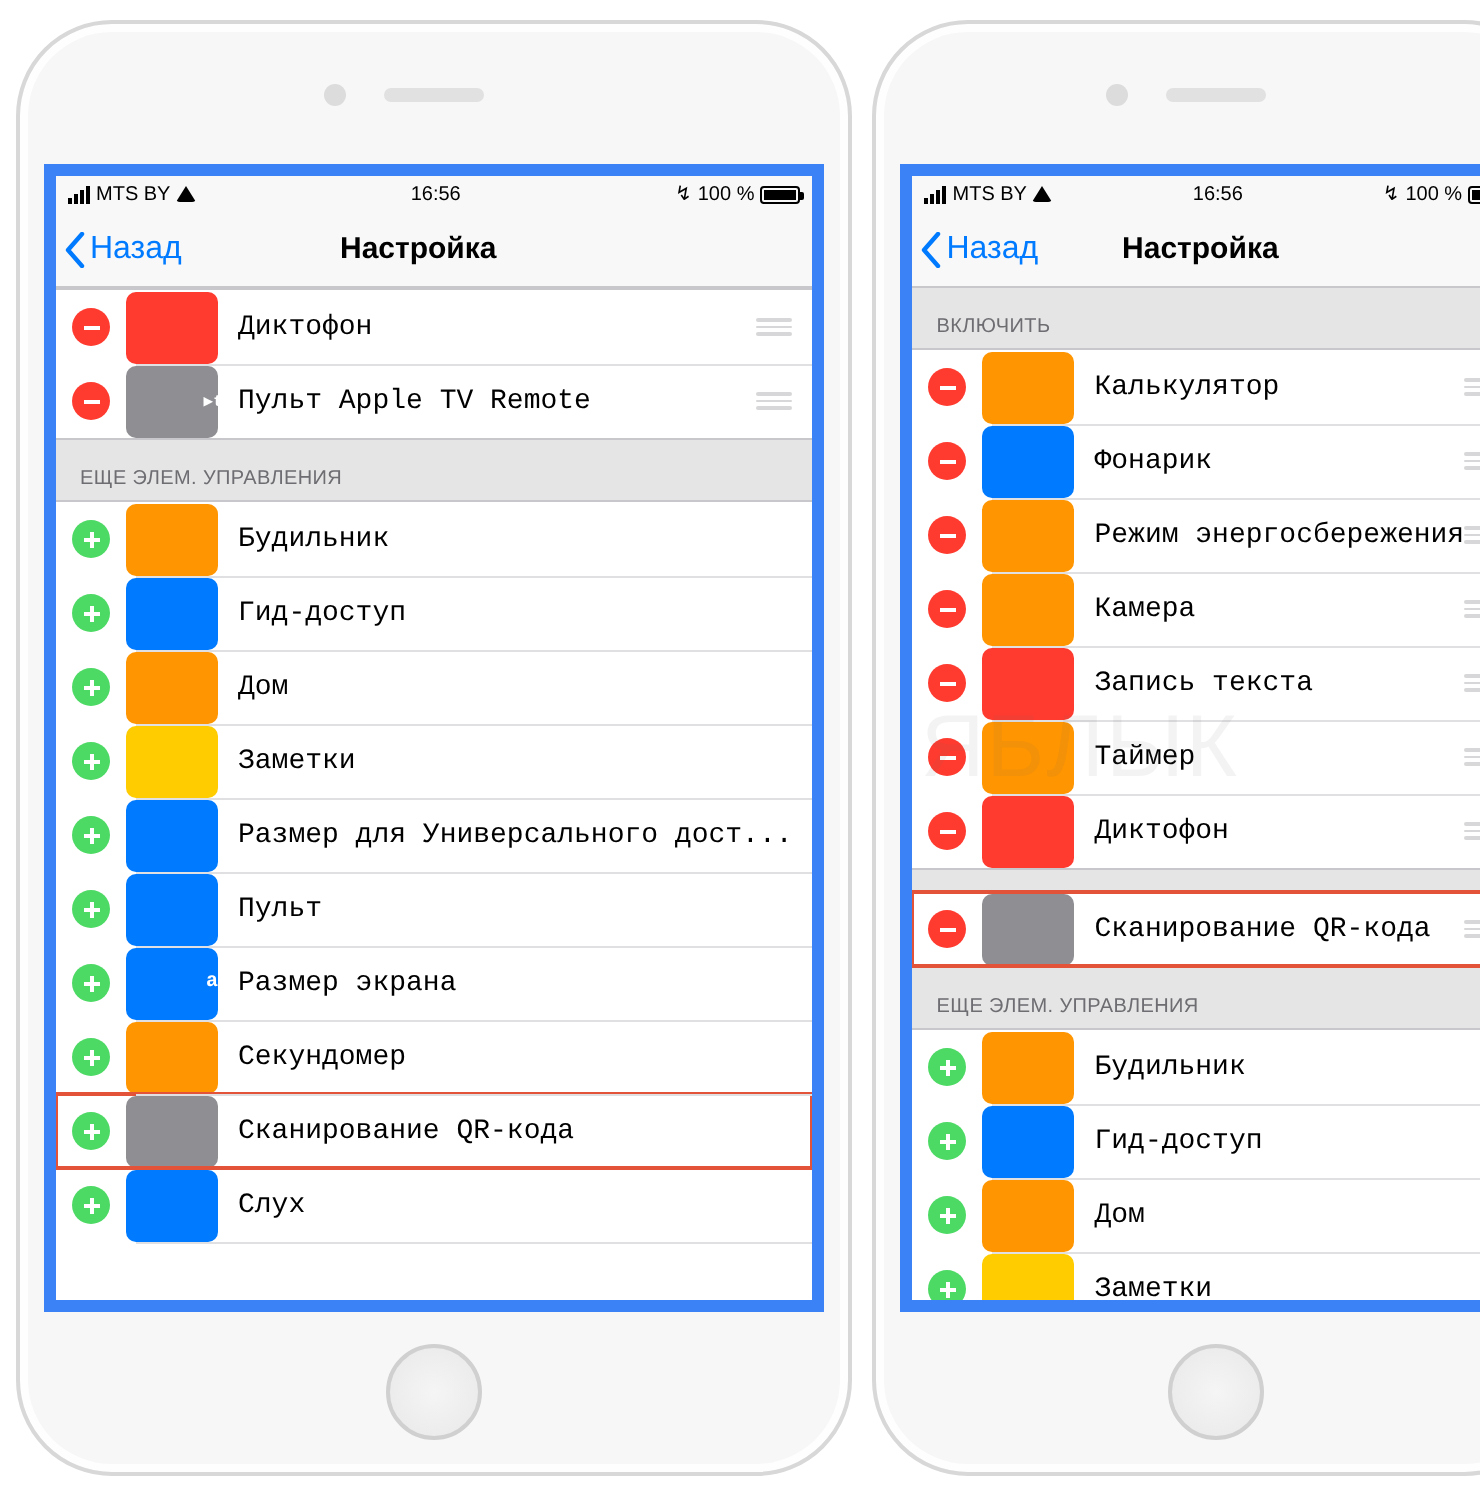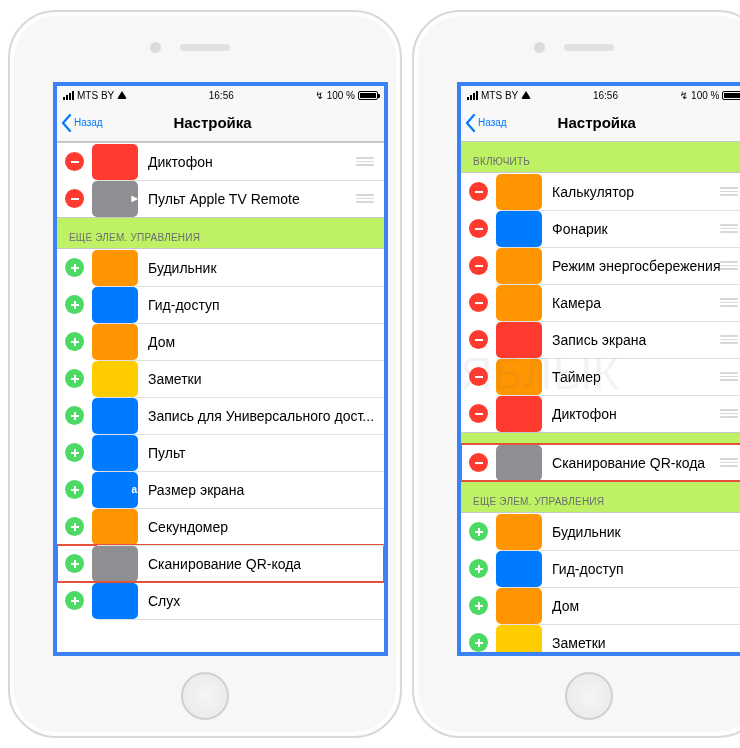--- a/index.html
+++ b/index.html
@@ -37,28 +37,27 @@
   }
   .home-btn {
     position: absolute;
     bottom: 16px; left: 50%; transform: translateX(-50%);
     width: 48px; height: 48px;
     border: 2px solid #d0d0d0;
     border-radius: 50%;
     background: radial-gradient(#f5f5f5,#e8e8e8);
   }
   .screen {
-    background: #bef264;
-    border: 4px solid #3b82f6;
+    background: #e5e5e5;
+    border: 6px solid #3b82f6;
     height: 100%;
     overflow: hidden;
     position: relative;
     font-size: 13px;
     color: #000;
-    margin-left: 31px;
   }
   .status-bar {
     background: #f8f8f8;
     height: 18px;
     display: flex;
     align-items: center;
     justify-content: space-between;
     padding: 0 6px;
     font-size: 10px;
     font-weight: 500;
@@ -95,21 +94,21 @@
     border-bottom: 1px solid #c7c7cc;
     height: 38px;
     display: flex;
     align-items: center;
     position: relative;
   }
   .back-btn {
     color: #007aff;
     display: flex;
     align-items: center;
-    font-size: 10px;
+    font-size: 16px;
     padding-left: 4px;
     gap: 2px;
   }
   .back-btn svg { width: 11px; height: 18px; }
   .nav-title {
     position: absolute;
     left: 0; right: 16px;
     text-align: center;
     font-weight: 600;
     font-size: 15px;
@@ -128,20 +127,21 @@
     border-top: 1px solid #c8c7cc;
     border-bottom: 1px solid #c8c7cc;
   }
   .row {
     display: flex;
     align-items: center;
     min-height: 37px;
     padding: 0 10px 0 8px;
     position: relative;
     background: #fff;
+    font-family: Liberation Mono, monospace;
   }
   .row + .row::before {
     content: '';
     position: absolute;
     top: 0; left: 40px; right: 0;
     height: 1px;
     background: #e0e0e2;
   }
   .row.highlighted {
     outline: 2px solid #e2533a;
@@ -342,21 +342,21 @@
                 <line x1="1" y1="5" x2="9" y2="5" stroke="#fff" stroke-width="2"></line>
               </svg>
             </div>
             <div class="app-icon" style="background: rgb(0, 122, 255);">
               <svg viewBox="0 0 24 24" width="14" height="14">
                 <circle cx="12" cy="12" r="9" fill="#fff"></circle>
                 <circle cx="12" cy="7" r="2" fill="#007aff"></circle>
                 <path d="M7 10h10M12 10v7M9 20l3-3 3 3" stroke="#007aff" stroke-width="1.5" fill="none"></path>
               </svg>
             </div>
-            <div class="row-label">Запись для Универсального дост...</div>
+            <div class="row-label">Размер для Универсального дост...</div>
           </div>
           <div class="row">
             <div class="ctrl-btn ctrl-add">
               <svg viewBox="0 0 10 10">
                 <line x1="5" y1="1" x2="5" y2="9" stroke="#fff" stroke-width="2"></line>
                 <line x1="1" y1="5" x2="9" y2="5" stroke="#fff" stroke-width="2"></line>
               </svg>
             </div>
             <div class="app-icon" style="background: rgb(0, 122, 255);">
               <svg viewBox="0 0 24 24" width="14" height="14">
@@ -554,21 +554,21 @@
               <svg viewBox="0 0 10 10">
                 <line x1="1" y1="5" x2="9" y2="5" stroke="#fff" stroke-width="2"></line>
               </svg>
             </div>
             <div class="app-icon" style="background: rgb(255, 59, 48);">
               <svg viewBox="0 0 24 24" width="14" height="14">
                 <circle cx="12" cy="12" r="8" fill="none" stroke="#fff" stroke-width="2"></circle>
                 <circle cx="12" cy="12" r="4" fill="#fff"></circle>
               </svg>
             </div>
-            <div class="row-label">Запись экрана</div>
+            <div class="row-label">Запись текста</div>
             <div class="drag-handle">
               <span></span>
               <span></span>
               <span></span>
             </div>
           </div>
           <div class="row">
             <div class="ctrl-btn ctrl-del">
               <svg viewBox="0 0 10 10">
                 <line x1="1" y1="5" x2="9" y2="5" stroke="#fff" stroke-width="2"></line>

